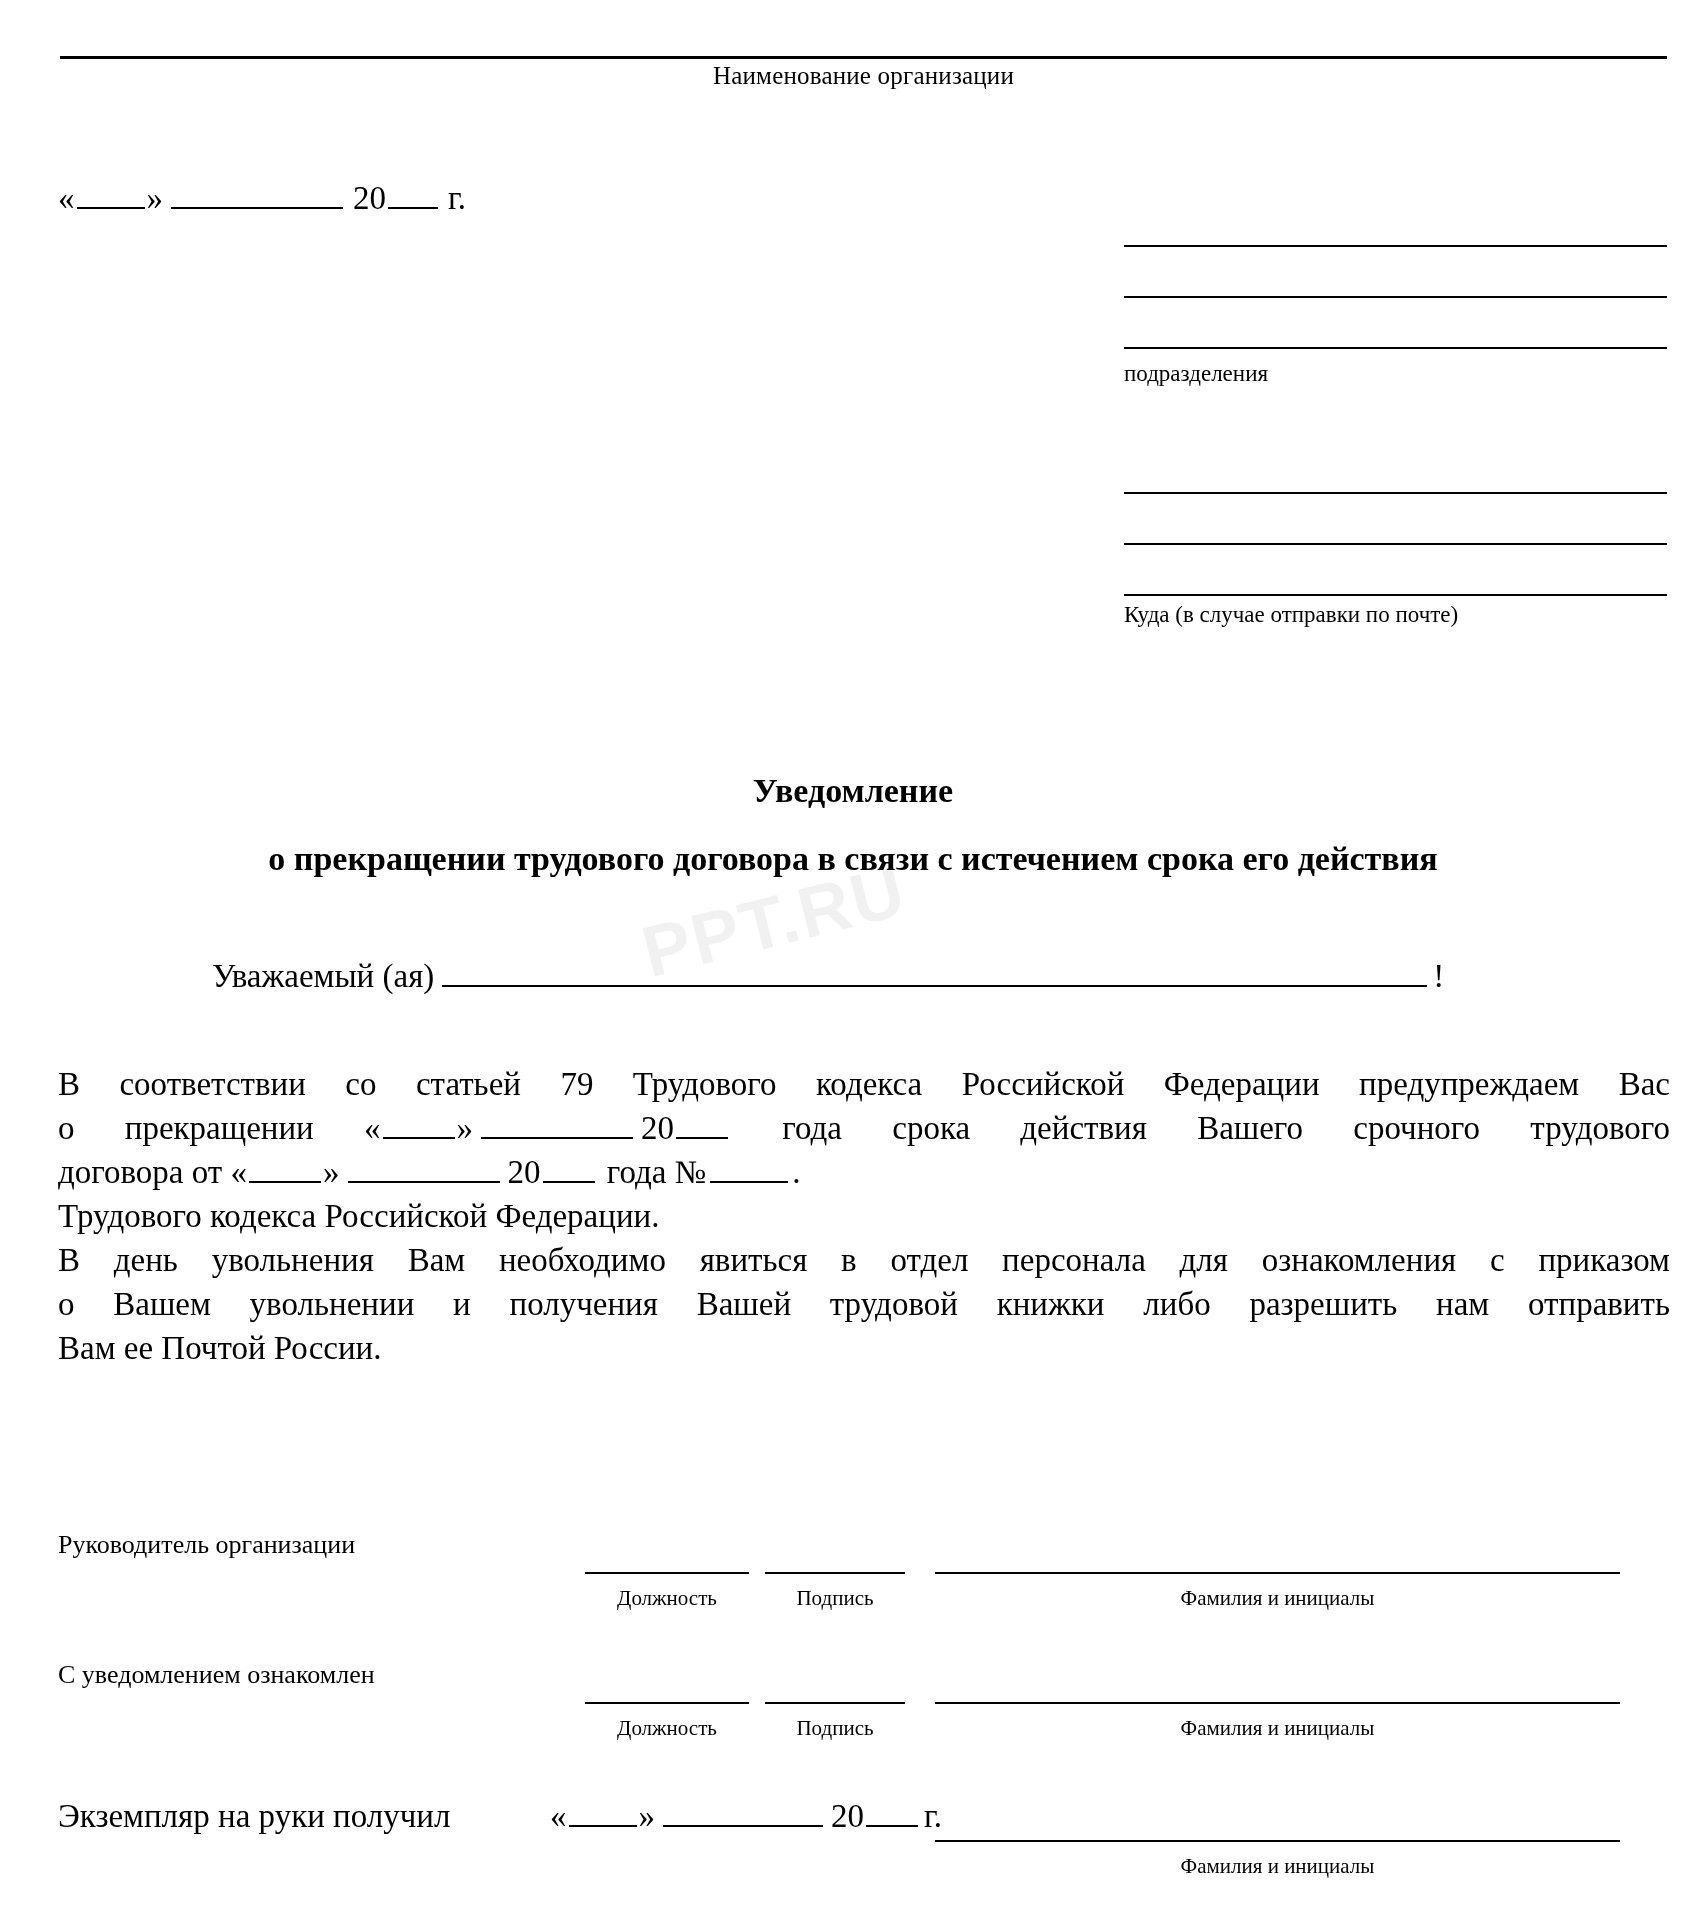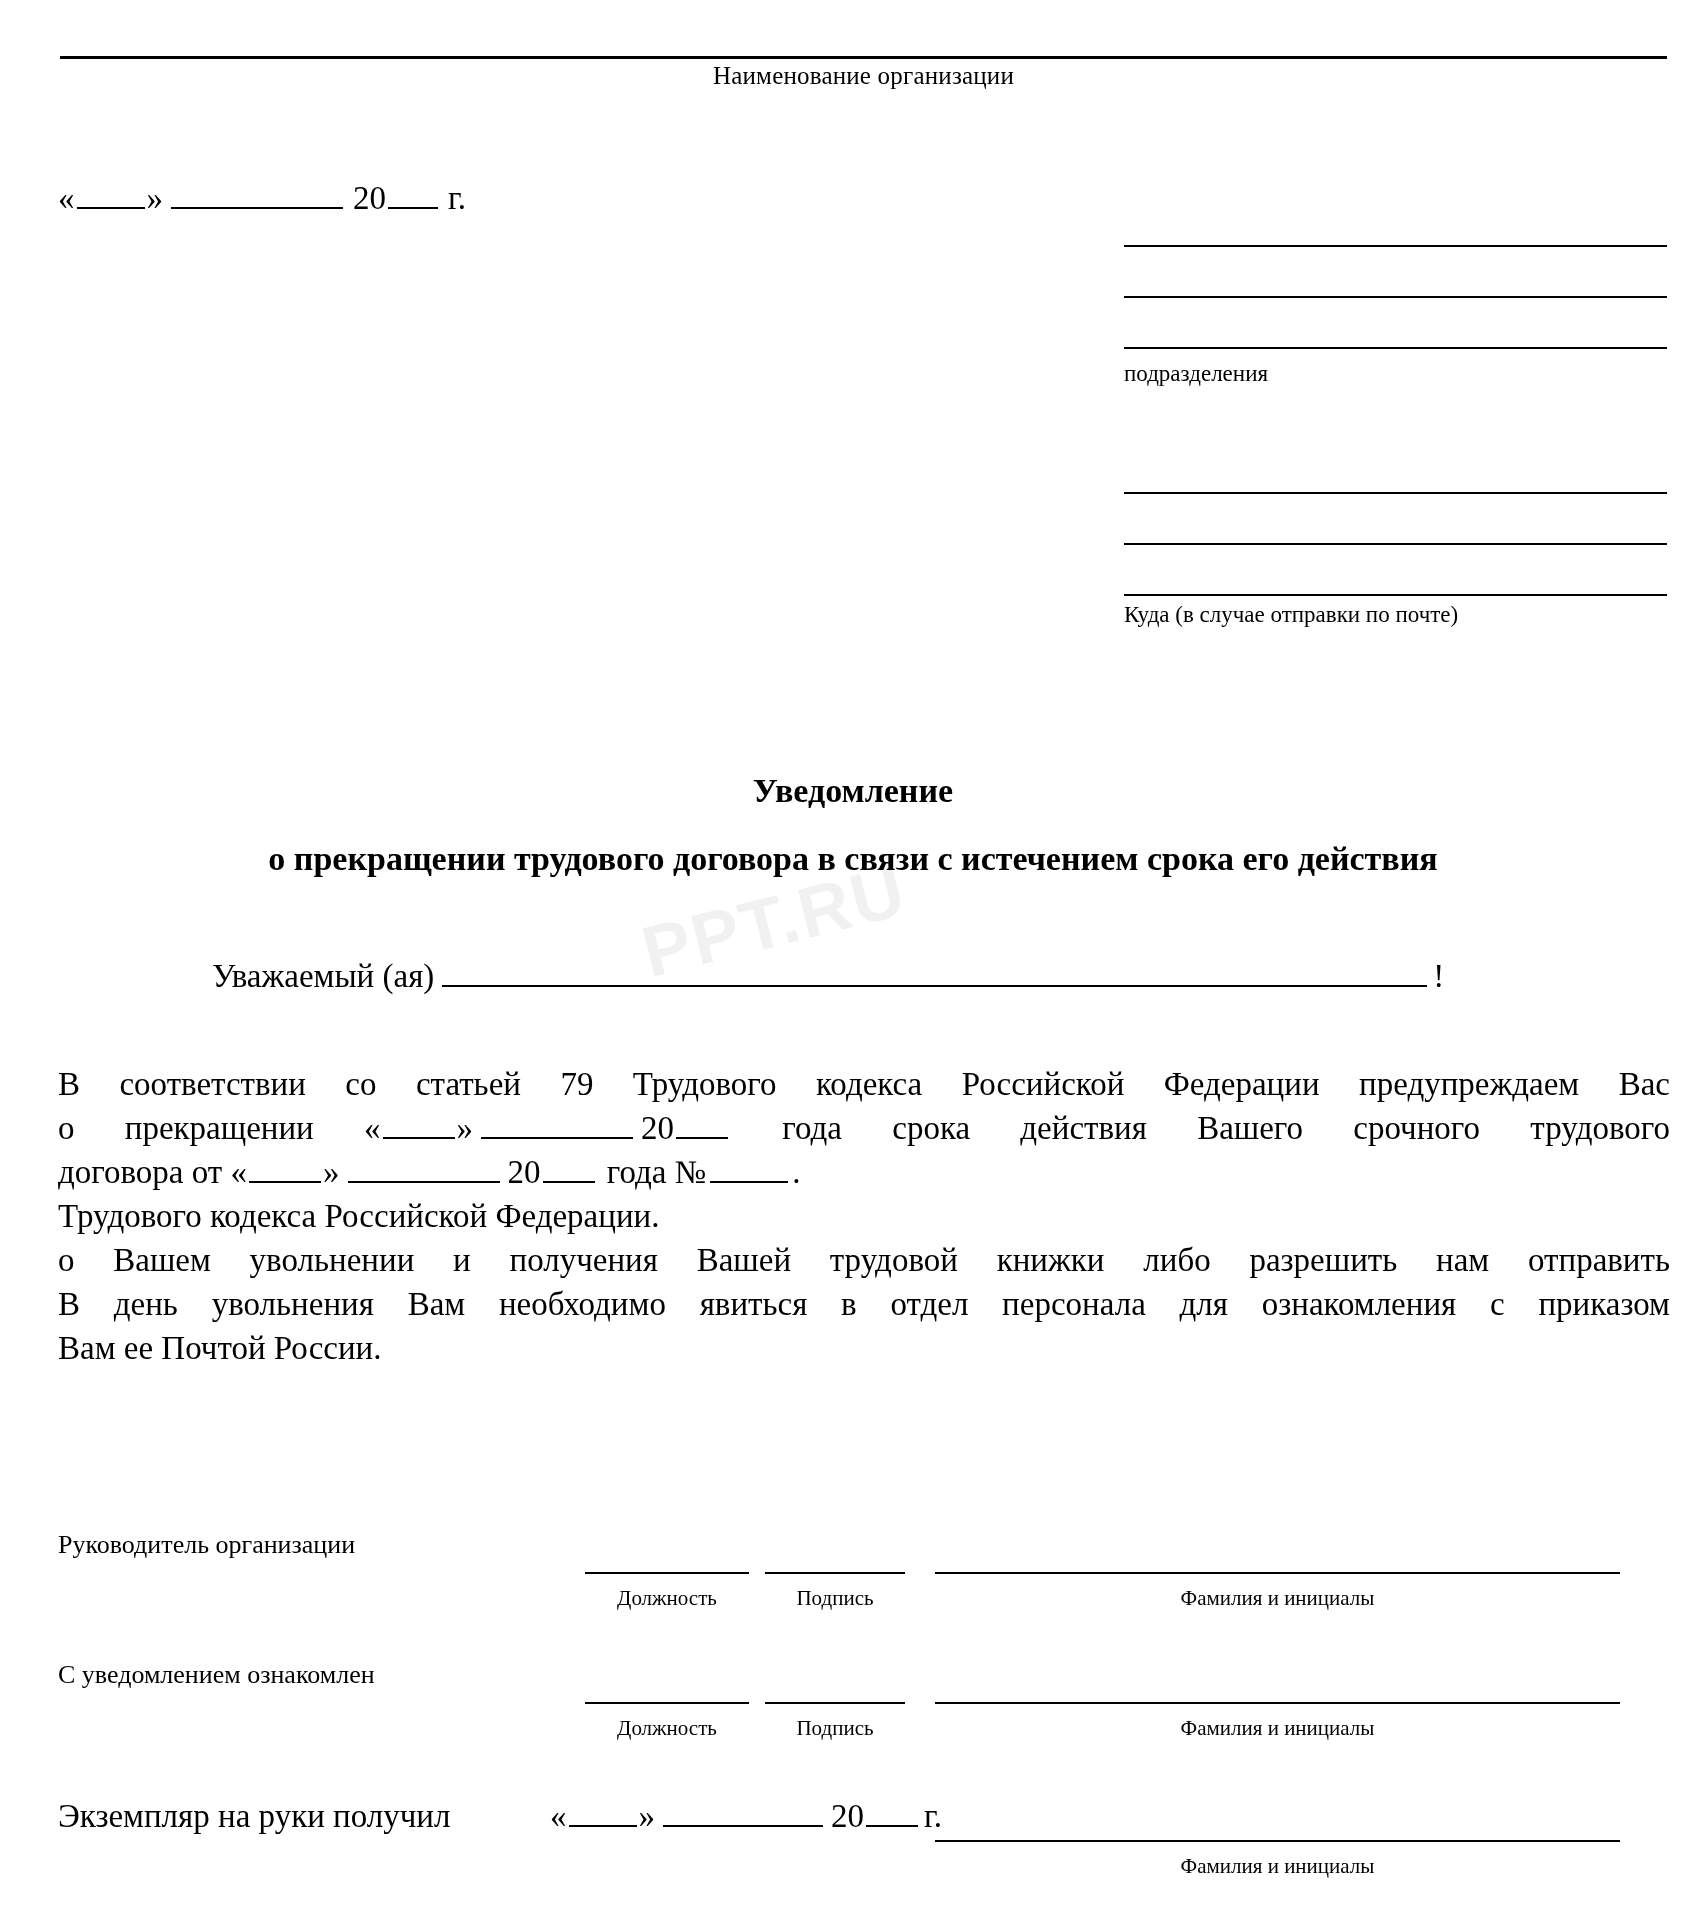--- a/index.html
+++ b/index.html
@@ -228,22 +228,22 @@
 
     <p class="p-left">
       <span>договора от</span>
       <span>«</span><span class="rule r-day"></span><span>»</span><span class="rule r-mon"></span><span>20</span><span class="rule r-yr"></span>
       <span>года №</span><span class="rule r-num"></span><span>.</span>
     </p>
 
 
     <p class="p-left">Трудового кодекса Российской Федерации.</p>
 
+    <p class="p-just">В день увольнения Вам необходимо явиться в отдел персонала для ознакомления с приказом</p>
     <p class="p-just">о Вашем увольнении и получения Вашей трудовой книжки либо разрешить нам отправить</p>
-    <p class="p-just">В день увольнения Вам необходимо явиться в отдел персонала для ознакомления с приказом</p>
     <p class="p-left">Вам ее Почтой России.</p>
   </div>
 
   <div class="sig-row" style="top:1530px;">
     <div class="sig-label" style="top:0;">Руководитель организации</div>
 
     <div class="sig-line" style="left:527px; top:42px; width:164px;"></div>
     <div class="sig-line" style="left:707px; top:42px; width:140px;"></div>
     <div class="sig-line" style="left:877px; top:42px; width:685px;"></div>
 

